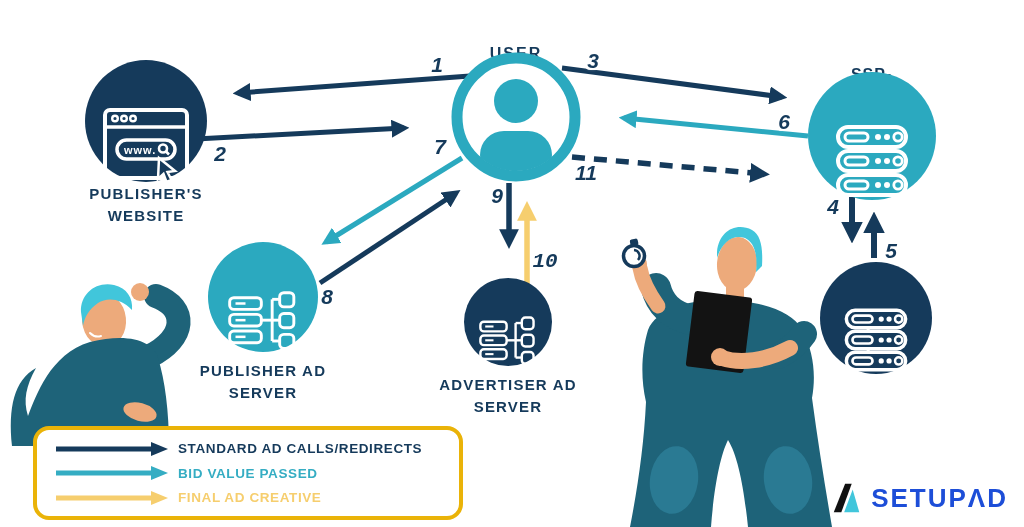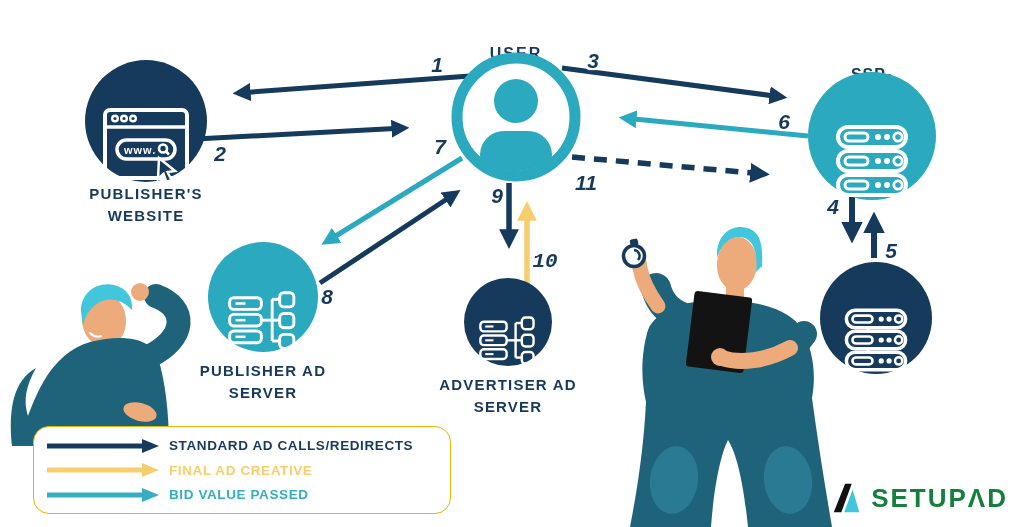--- a/index.html
+++ b/index.html
@@ -23,29 +23,29 @@
   .flow-num{
     position:absolute;z-index:4;transform:translate(-50%,-50%);
     color:#153A5B;font-weight:bold;font-style:italic;font-size:21px;
     text-shadow:-2px -2px 0 #fff,2px -2px 0 #fff,-2px 2px 0 #fff,2px 2px 0 #fff,0 0 4px #fff;
   }
   
   #arrows{position:absolute;left:0;top:0;z-index:2;}
   
   .legend{
     position:absolute;left:33px;top:426px;width:400px;height:82px;z-index:5;
-    background:#ffffff;border:1px solid #eab308;border-radius:16px;
-    display:flex;flex-direction:column;justify-content:space-evenly;padding:2px 6px 2px 10px;
+    background:#ffffff;border:4px solid #eab308;border-radius:16px;
+    display:flex;flex-direction:column;justify-content:space-evenly;padding:2px 6px 2px 16px;
   }
   .legend-row{display:flex;align-items:center;gap:5px;}
   .legend-label{font-weight:bold;font-size:13.5px;letter-spacing:0.6px;white-space:nowrap;}
   .lg-navy{color:#153A5B;} .lg-teal{color:#35ADC3;} .lg-yellow{color:#F6CE6E;}
   
   .logo{position:absolute;right:16px;bottom:12px;z-index:3;display:flex;align-items:center;gap:7px;}
-  .logo-text{font-size:26px;font-weight:bold;letter-spacing:2px;color:#15803d;}
+  .logo-text{font-size:26px;font-weight:bold;letter-spacing:2px;color:#1d4ed8;}
   
   .person{position:absolute;z-index:1;}
 </style>
 </head>
 <body>
 
 <div id="stage">
 
   <svg class="person" style="left:6px;top:276px;" width="190" height="170" viewBox="0 0 190 170">
     <path d="M 144,80 C 180,62 182,32 150,20" fill="none" stroke="#1E6379" stroke-width="24" stroke-linecap="round"></path>
@@ -234,44 +234,44 @@
   <div class="flow-num" style="left:437px;top:65px;">1</div>
   <div class="flow-num" style="left:220px;top:154px;">2</div>
   <div class="flow-num" style="left:593px;top:61px;">3</div>
   <div class="flow-num" style="left:833px;top:207px;">4</div>
   <div class="flow-num" style="left:891px;top:251px;">5</div>
   <div class="flow-num" style="left:784px;top:122px;">6</div>
   <div class="flow-num" style="left:440px;top:147px;">7</div>
   <div class="flow-num" style="left:327px;top:297px;">8</div>
   <div class="flow-num" style="left:497px;top:196px;">9</div>
   <div class="flow-num" style="left:545px;top:261px;font-family:Liberation Mono, monospace;">10</div>
-  <div class="flow-num" style="left:586px;top:183px;">11</div>
+  <div class="flow-num" style="left:586px;top:173px;">11</div>
 
   <div class="legend">
     <div class="legend-row">
       <svg width="120" height="16" viewBox="0 0 120 16">
         <line x1="3" y1="8" x2="100" y2="8" stroke="#153A5B" stroke-width="5"></line>
         <path d="M98,1 L115,8 L98,15 Z" fill="#153A5B"></path>
       </svg>
       <span class="legend-label lg-navy">STANDARD AD CALLS/REDIRECTS</span>
     </div>
     <div class="legend-row">
       <svg width="120" height="16" viewBox="0 0 120 16">
+        <line x1="3" y1="8" x2="100" y2="8" stroke="#35ADC3" stroke-width="5"></line>
+        <path d="M98,1 L115,8 L98,15 Z" fill="#35ADC3"></path>
+      </svg>
+      <span class="legend-label lg-teal">BID VALUE PASSED</span>
+    </div>
+    <div class="legend-row">
+      <svg width="120" height="16" viewBox="0 0 120 16">
         <line x1="3" y1="8" x2="100" y2="8" stroke="#F6CE6E" stroke-width="5"></line>
         <path d="M98,1 L115,8 L98,15 Z" fill="#F6CE6E"></path>
       </svg>
       <span class="legend-label lg-yellow">FINAL AD CREATIVE</span>
     </div>
-    <div class="legend-row">
-      <svg width="120" height="16" viewBox="0 0 120 16">
-        <line x1="3" y1="8" x2="100" y2="8" stroke="#35ADC3" stroke-width="5"></line>
-        <path d="M98,1 L115,8 L98,15 Z" fill="#35ADC3"></path>
-      </svg>
-      <span class="legend-label lg-teal">BID VALUE PASSED</span>
-    </div>
   </div>
 
   <div class="logo">
     <svg width="34" height="34" viewBox="0 0 36 36">
       <polygon points="15,33 24,9 31,33" fill="#41C6DB"></polygon>
       <polygon points="4,33 16,3 23,3 12,33" fill="#111111"></polygon>
     </svg>
     <span class="logo-text">SETUPΛD</span>
   </div>
 

